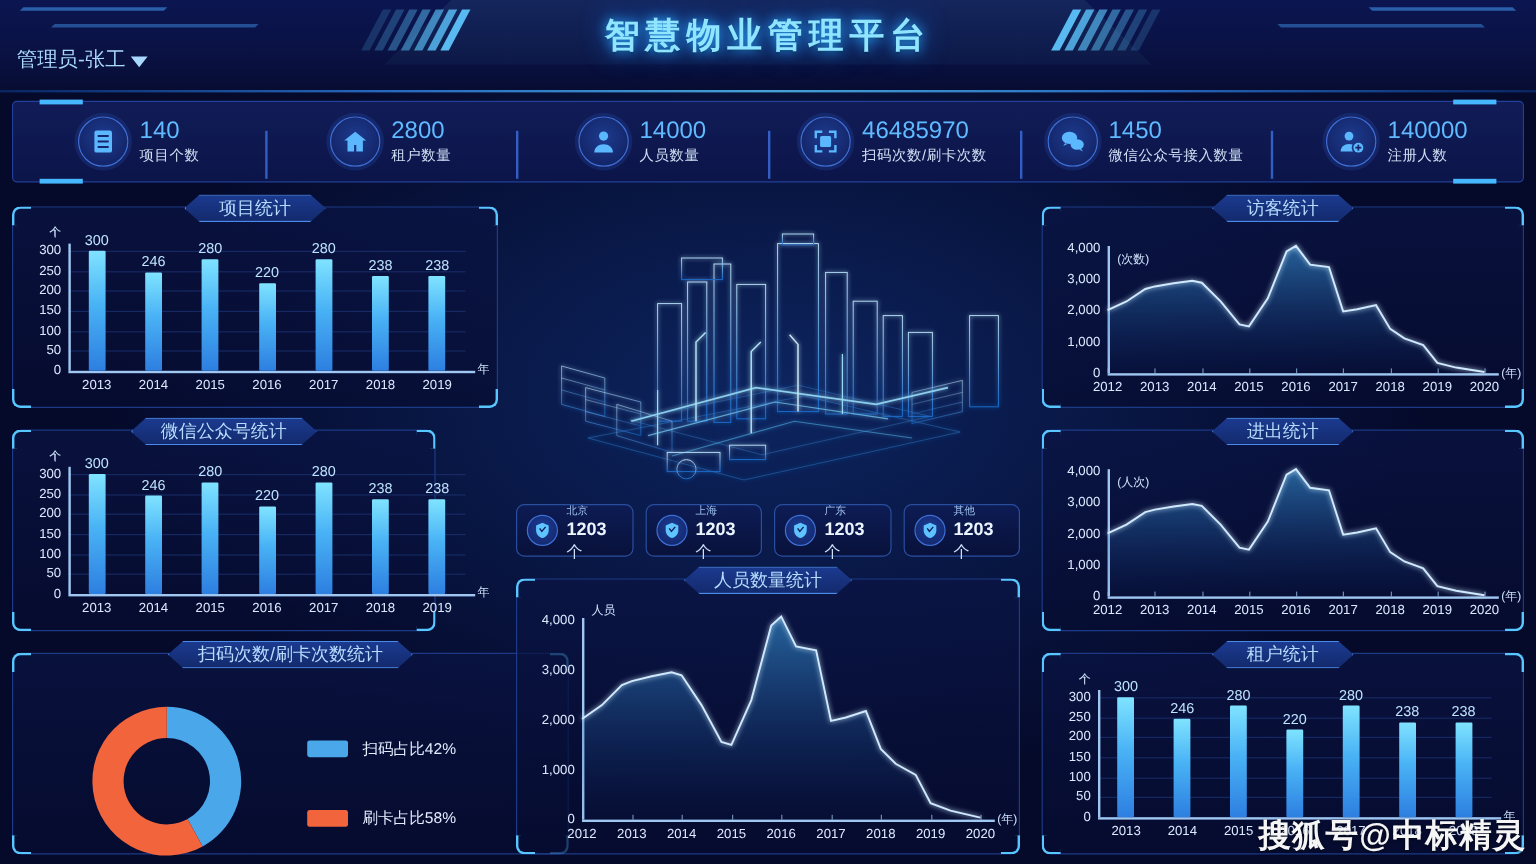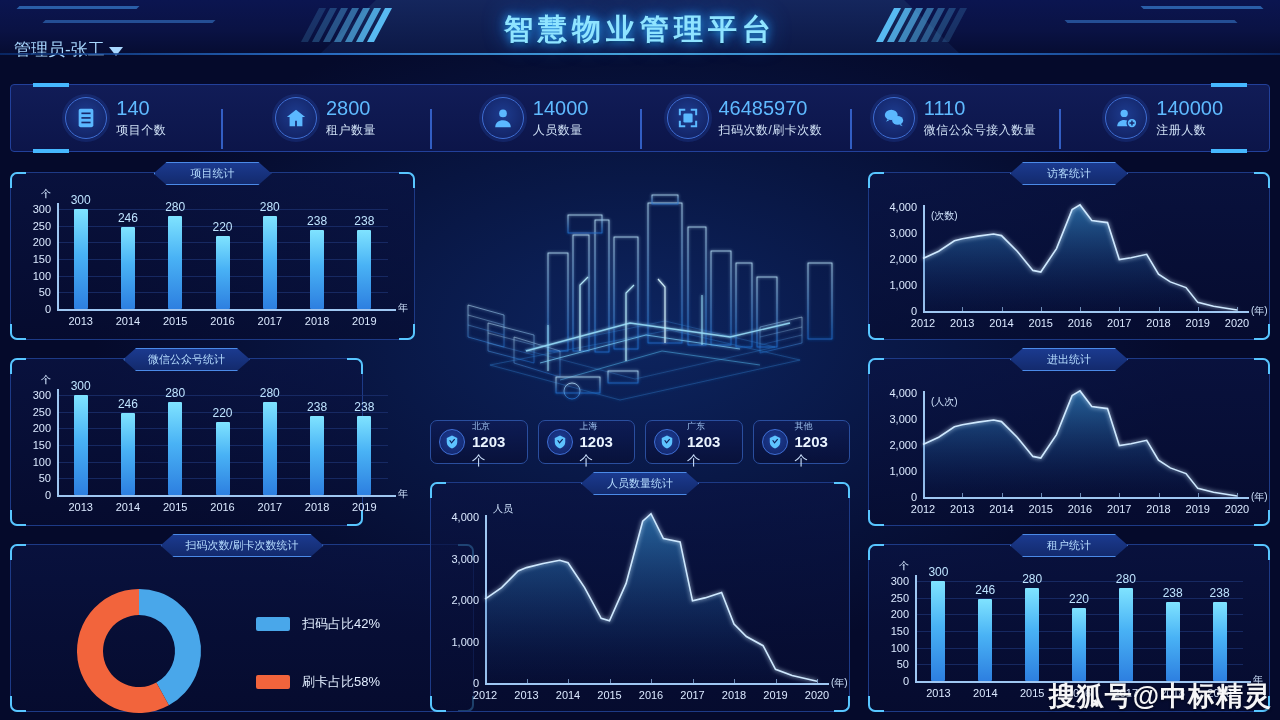--- a/index.html
+++ b/index.html
@@ -10,21 +10,21 @@
     color:#cfe4ff;
   }
   #app{ position:relative; width:1280px; height:720px;
     background:
       radial-gradient(ellipse 700px 420px at 50% 46%, #0d2560 0%, #081541 45%, #050a2b 78%),
       linear-gradient(180deg,#050b30 0%,#060c33 40%,#050a2a 100%);
     overflow:hidden;
   }
 
   
-  .header{ position:absolute; left:0; top:0; width:1280px; height:55px; }
+  .header{ position:absolute; left:0; top:0; width:1280px; height:77px; }
   .hdr-bg{ position:absolute; inset:0;
     background:linear-gradient(180deg,#0b1550 0%,#0a1244 55%,#060c31 100%);
   }
   .hdr-center{
     position:absolute; left:320px; top:0; width:640px; height:54px;
     background:linear-gradient(180deg,#16295f 0%,#0d1a48 100%);
     clip-path:polygon(56px 0, 584px 0, 640px 54px, 0 54px);
     opacity:.85;
   }
   .hdr-line{ position:absolute; left:0; bottom:0; width:1280px; height:2px;
@@ -101,21 +101,21 @@
   .panel .brk.tl{ left:-1px; top:-1px; border-right:0; border-bottom:0; border-top-left-radius:7px;}
   .panel .brk.tr{ right:-1px; top:-1px; border-left:0; border-bottom:0; border-top-right-radius:7px;}
   .panel .brk.bl{ left:-1px; bottom:-1px; border-right:0; border-top:0; border-bottom-left-radius:7px;}
   .panel .brk.br{ right:-1px; bottom:-1px; border-left:0; border-top:0; border-bottom-right-radius:7px;}
 
   .ptitle{ position:absolute; top:-11px; left:50%; transform:translateX(-50%);
     height:23px; min-width:118px; padding:0 24px;
     background:linear-gradient(180deg,#1b3a8f 0%,#132a6d 100%);
     border:1px solid #4b8ae8;
     clip-path:polygon(13px 0,calc(100% - 13px) 0,100% 50%,calc(100% - 13px) 100%,13px 100%,0 50%);
-    font-size:11px; color:#b6ddff; display:flex; align-items:center; justify-content:center;
+    font-size:15px; color:#b6ddff; display:flex; align-items:center; justify-content:center;
     white-space:nowrap; }
 
   
   .chart{ position:absolute; inset:0; }
   .axis-unit{ position:absolute; font-size:10px; color:#cfe2fb; }
   .ylab{ position:absolute; right:0; font-size:11px; color:#dbe9ff; text-align:right;
     transform:translateY(-50%); }
   .xlab{ position:absolute; font-size:11px; color:#dbe9ff; text-align:center;
     transform:translateX(-50%); }
   .barval{ position:absolute; font-size:12px; color:#bfe4ff; text-align:center;
@@ -251,21 +251,21 @@
     <div class="kpi">
       <span class="kpi-ico">
         <svg viewBox="0 0 24 24">
             <ellipse cx="9" cy="8.6" rx="7" ry="5.6"></ellipse>
             <path d="M5.2 13.2 3.3 16l3.4-1.5z"></path>
             <ellipse cx="16" cy="14.6" rx="6" ry="4.8"></ellipse>
             <path d="M19.4 18.4 21.4 21l-3.3-1.5z"></path>
           </svg>
       </span>
       <span class="kpi-txt">
-        <span class="num">1110</span><br>
+        <span class="num">1450</span><br>
         <span class="lbl">微信公众号接入数量</span>
       </span>
     </div>
 
     <div class="kpi">
       <span class="kpi-ico">
         <svg viewBox="0 0 24 24">
             <circle cx="10" cy="7" r="4"></circle>
             <path d="M2.4 21c0-4.3 3.4-6.9 7.6-6.9 1.2 0 2.3.2 3.3.6-.5.8-.8 1.8-.8 2.8 0 1.3.5 2.5 1.2 3.5z"></path>
             <circle cx="18.5" cy="17.5" r="4.5"></circle>

